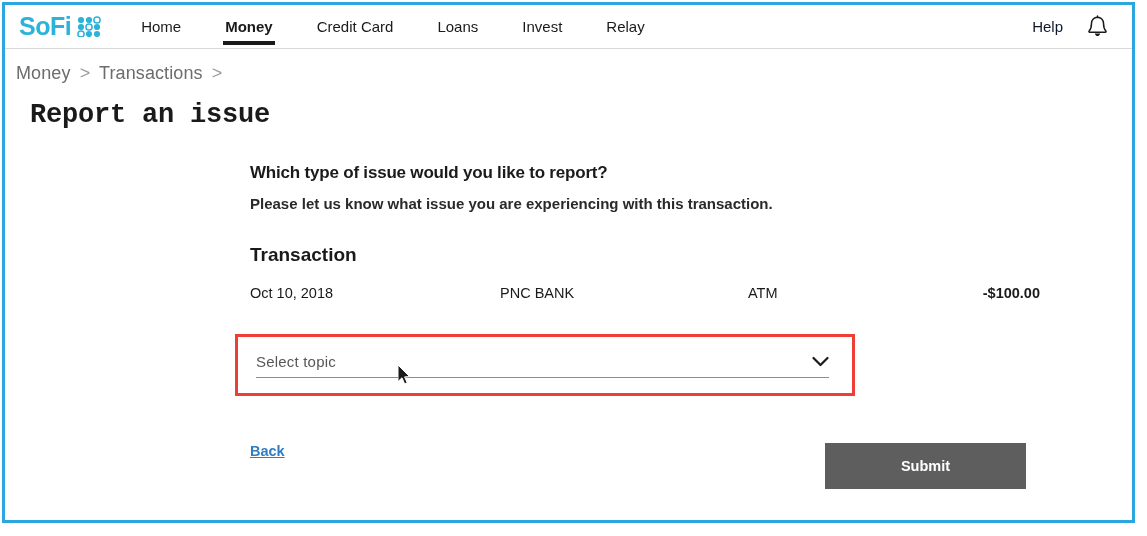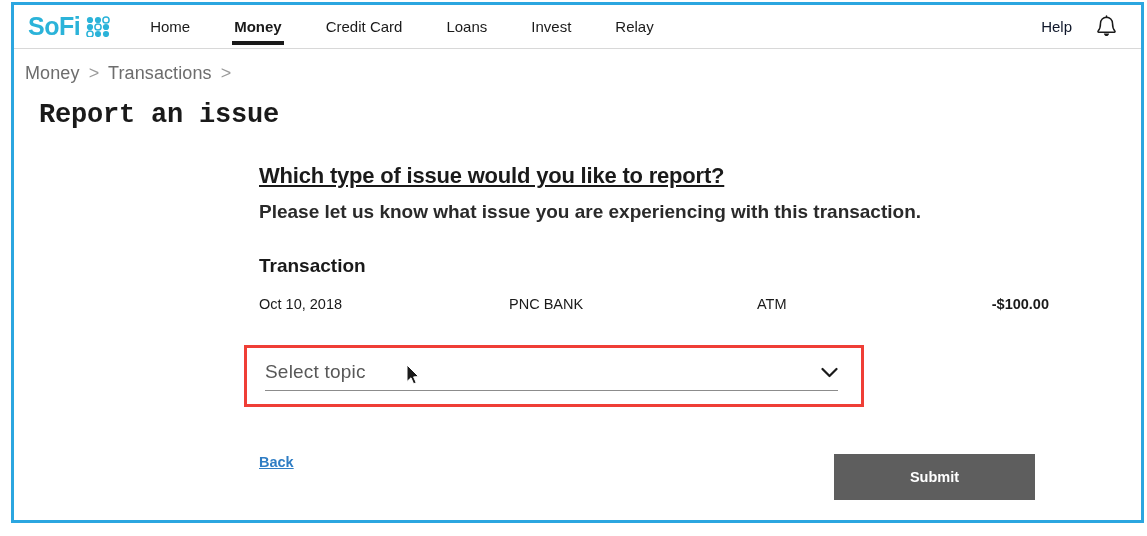--- a/index.html
+++ b/index.html
@@ -11,21 +11,21 @@
   body {
     width: 1147px;
     height: 536px;
     font-family: "Liberation Sans", sans-serif;
     overflow: hidden;
   }
 
   
   .page-frame {
     position: absolute;
-    left: 11px;
+    left: 2px;
     top: 2px;
     width: 1133px;
     height: 521px;
     border: 3px solid #2ba6e0;
     box-sizing: border-box;
     background: #ffffff;
   }
 
   
   .topnav {
@@ -128,28 +128,27 @@
     letter-spacing: -0.2px;
     font-family: Liberation Mono, monospace;
   }
 
   .form-wrap {
     margin-left: 245px;
     margin-top: 33px;
     width: 790px;
   }
   .form-heading {
-    font-size: 22px;
+    font-size: 17px;
     font-weight: bold;
     color: #1a1a1a;
     letter-spacing: -0.2px;
-    text-decoration: underline;
   }
   .form-sub {
-    font-size: 19px;
+    font-size: 15px;
     font-weight: bold;
     color: #2a2a2a;
     margin-top: 12px;
   }
   .section-label {
     font-size: 19px;
     font-weight: bold;
     color: #1a1a1a;
     margin-top: 32px;
   }
@@ -182,21 +181,21 @@
     position: relative;
     margin-left: 18px;
     width: 573px;
     border-bottom: 1px solid #8c8c8c;
     padding-bottom: 7px;
     display: flex;
     align-items: center;
     cursor: pointer;
   }
   .select-placeholder {
-    font-size: 19px;
+    font-size: 15px;
     color: #585858;
     letter-spacing: 0.2px;
   }
   .chevron {
     margin-left: auto;
     display: block;
   }
 
   
   .cursor {

